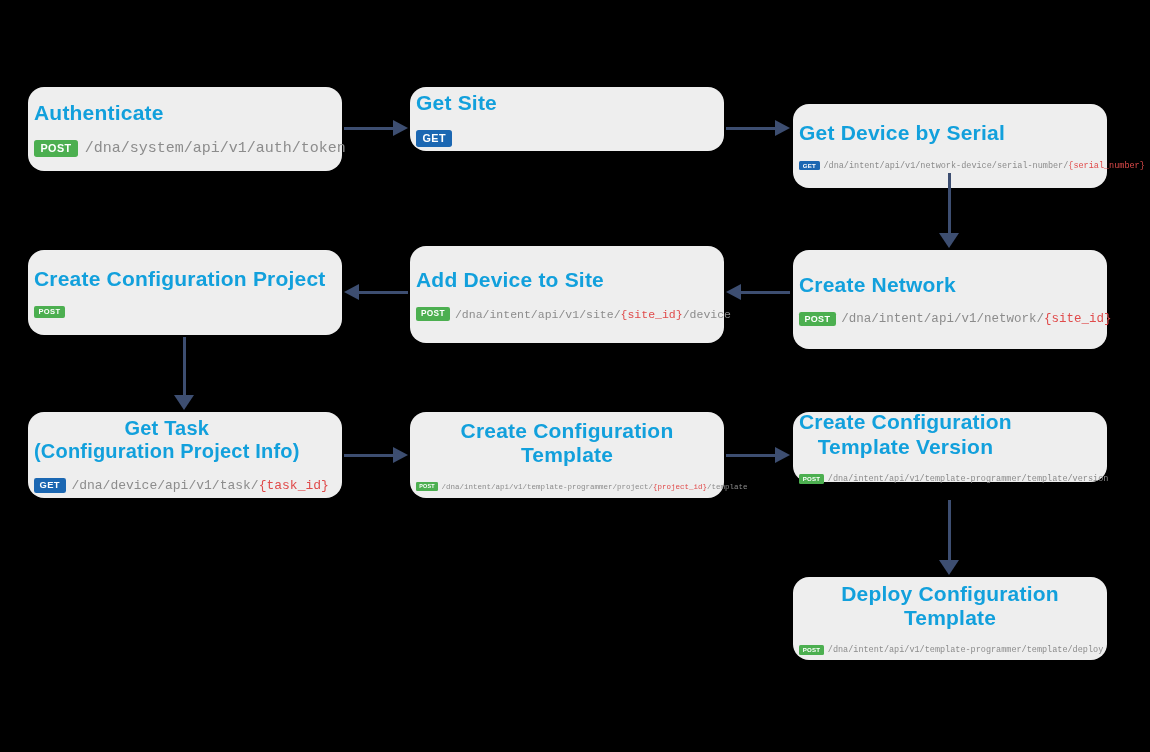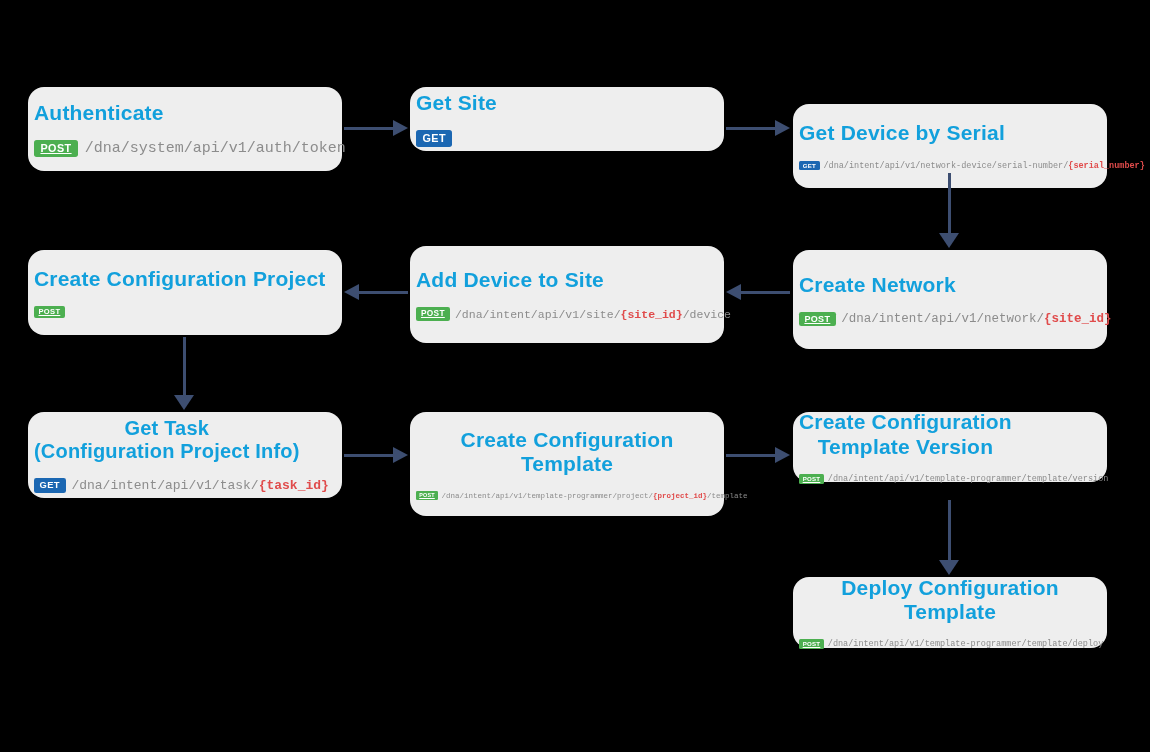--- a/index.html
+++ b/index.html
@@ -52,29 +52,29 @@
   .badge{
     display:inline-block;
     color:#ffffff;
     font-weight:700;
     font-size:.72em;
     letter-spacing:.04em;
     padding:.3em .6em;
     border-radius:.25em;
     line-height:1;
   }
-  .badge.post{background:var(--post);text-decoration:underline;}
+  .badge.post{background:var(--post);}
   .badge.get{background:var(--get);}
   .path-text{
     font-family:"Liberation Mono", monospace;
     color:var(--path);
     font-size:1em;
     letter-spacing:0;
   }
-  .param{color:var(--param);font-weight:700;}
+  .param{color:var(--param);font-weight:400;}
   
   .arrow{position:absolute;}
   .arrow.right{height:16px;}
   .arrow.right::before{
     content:"";position:absolute;left:0;right:12px;top:6.5px;height:3px;background:var(--arrow);
   }
   .arrow.right::after{
     content:"";position:absolute;right:0;top:0;
     border-top:8px solid transparent;border-bottom:8px solid transparent;
     border-left:15px solid var(--arrow);
@@ -147,42 +147,42 @@
       <span class="badge post">POST</span>
       <span class="path-text"><span>/dna/intent/api/v1/network/</span><span class="param">{site_id}</span><span></span></span>
     </div>
   </div>
 
   <div class="node" style="left:28px;top:412px;height:86px">
     <div class="title small">Get Task
 (Configuration Project Info)</div>
     <div class="path" style="font-size:13px">
       <span class="badge get">GET</span>
-      <span class="path-text"><span>/dna/intent/api/v1/task/</span><span class="param">{task_id}</span><span></span></span>
+      <span class="path-text"><span>/dna/device/api/v1/task/</span><span class="param">{task_id}</span><span></span></span>
     </div>
   </div>
 
-  <div class="node" style="left:410px;top:412px;height:104px">
+  <div class="node" style="left:410px;top:412px;height:86px">
     <div class="title">Create Configuration Template</div>
     <div class="path" style="font-size:7.5px">
       <span class="badge post">POST</span>
       <span class="path-text"><span>/dna/intent/api/v1/template-programmer/project/</span><span class="param">{project_id}</span><span>/template</span></span>
     </div>
   </div>
 
   <div class="node" style="left:793px;top:412px;height:70px">
     <div class="title">Create Configuration
 Template Version</div>
     <div class="path" style="font-size:8.5px">
       <span class="badge post">POST</span>
       <span class="path-text"><span>/dna/intent/api/v1/template-programmer/template/version</span><span class="param"></span><span></span></span>
     </div>
   </div>
 
-  <div class="node" style="left:793px;top:577px;height:71px">
+  <div class="node" style="left:793px;top:577px;height:83px">
     <div class="title">Deploy Configuration Template</div>
     <div class="path" style="font-size:8.5px">
       <span class="badge post">POST</span>
       <span class="path-text"><span>/dna/intent/api/v1/template-programmer/template/deploy</span><span class="param"></span><span></span></span>
     </div>
   </div>
 
   <div class="arrow right" style="left:344px;top:120px;width:64px"></div>
   <div class="arrow right" style="left:726px;top:120px;width:64px"></div>
   <div class="arrow down" style="left:939px;top:173px;height:75px"></div>

